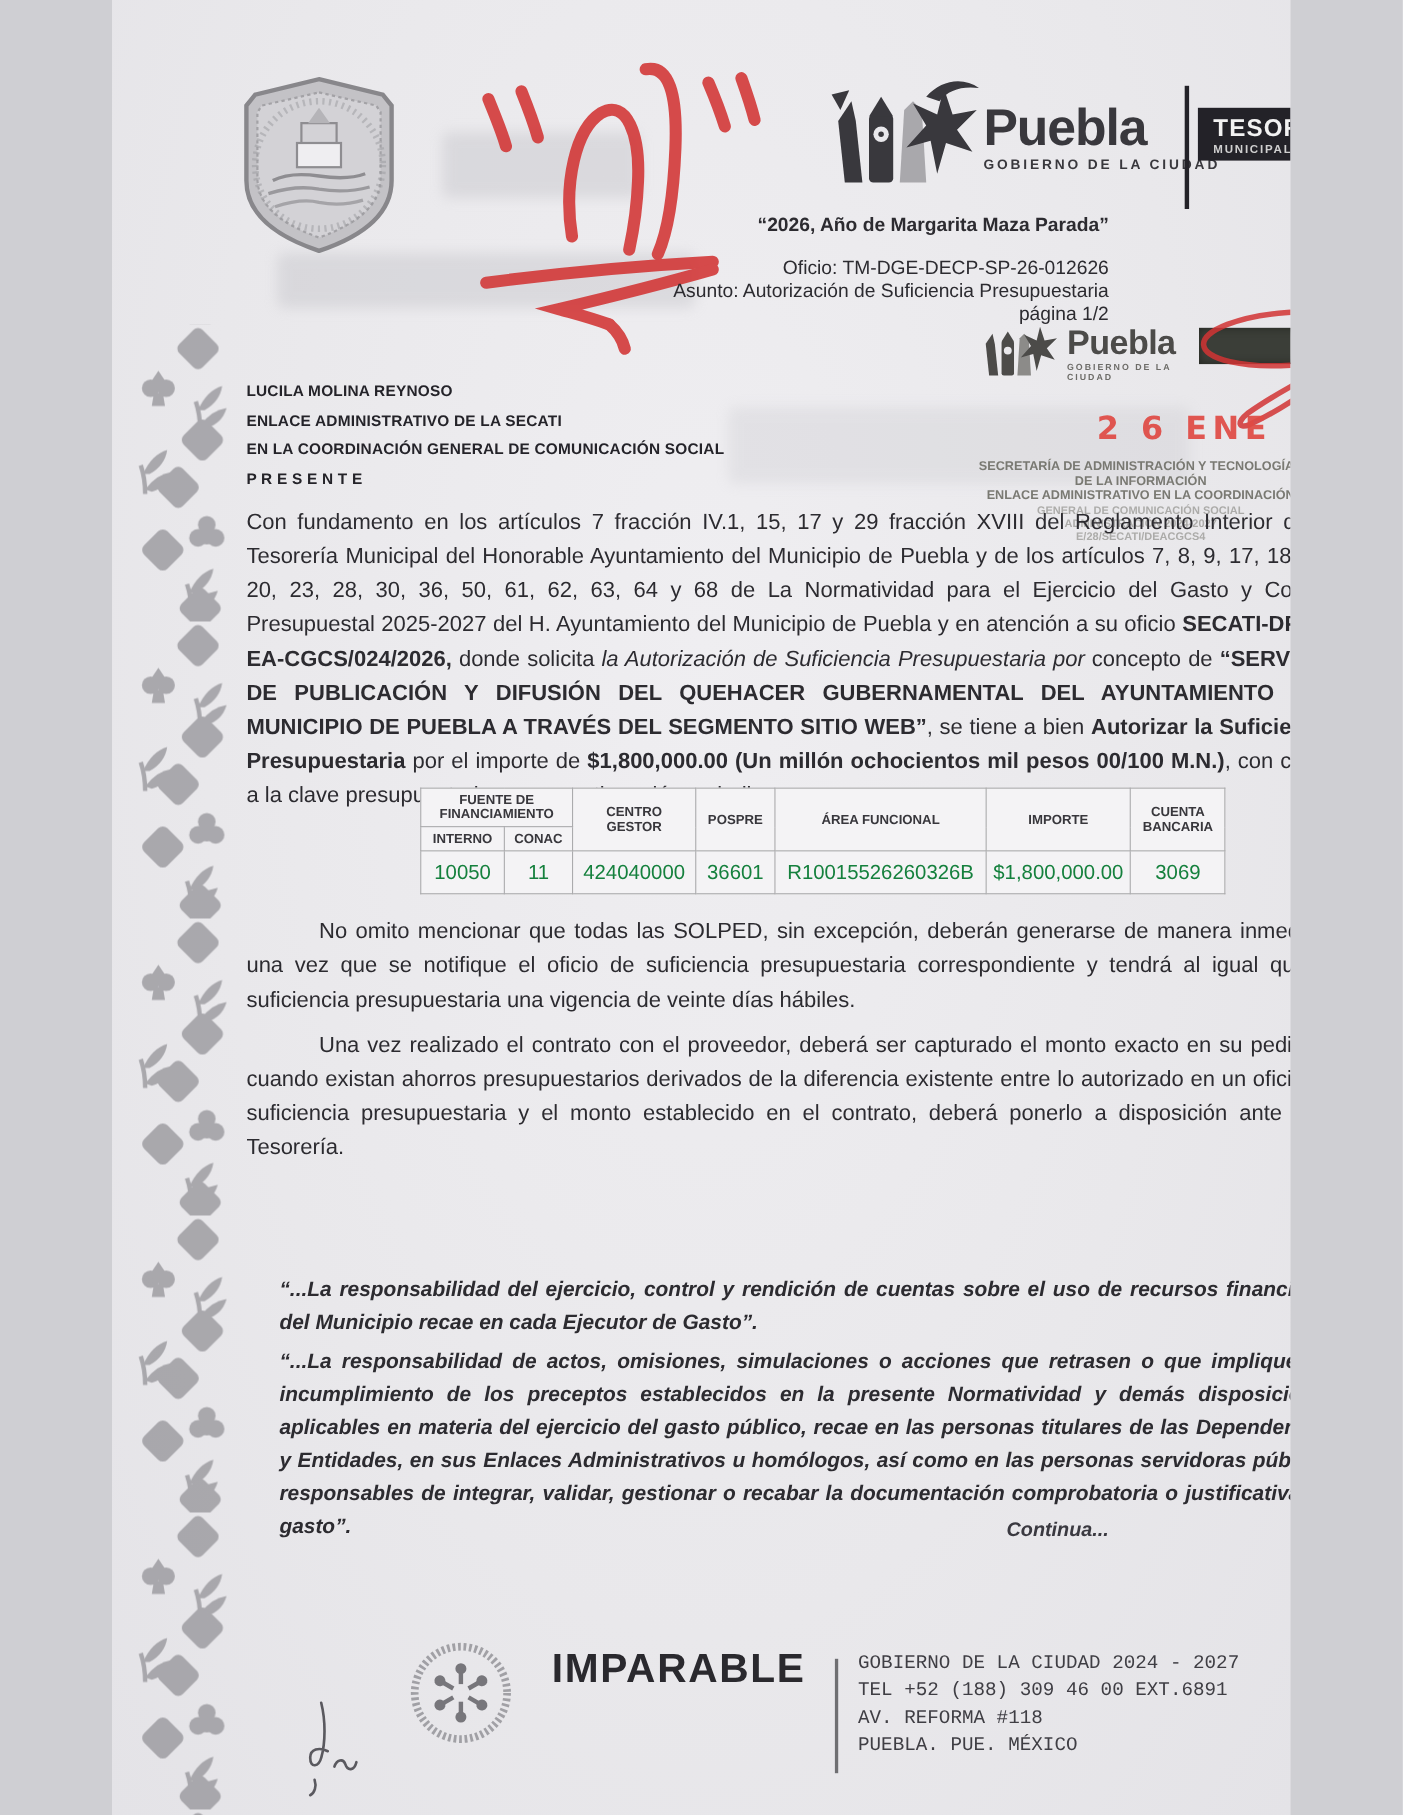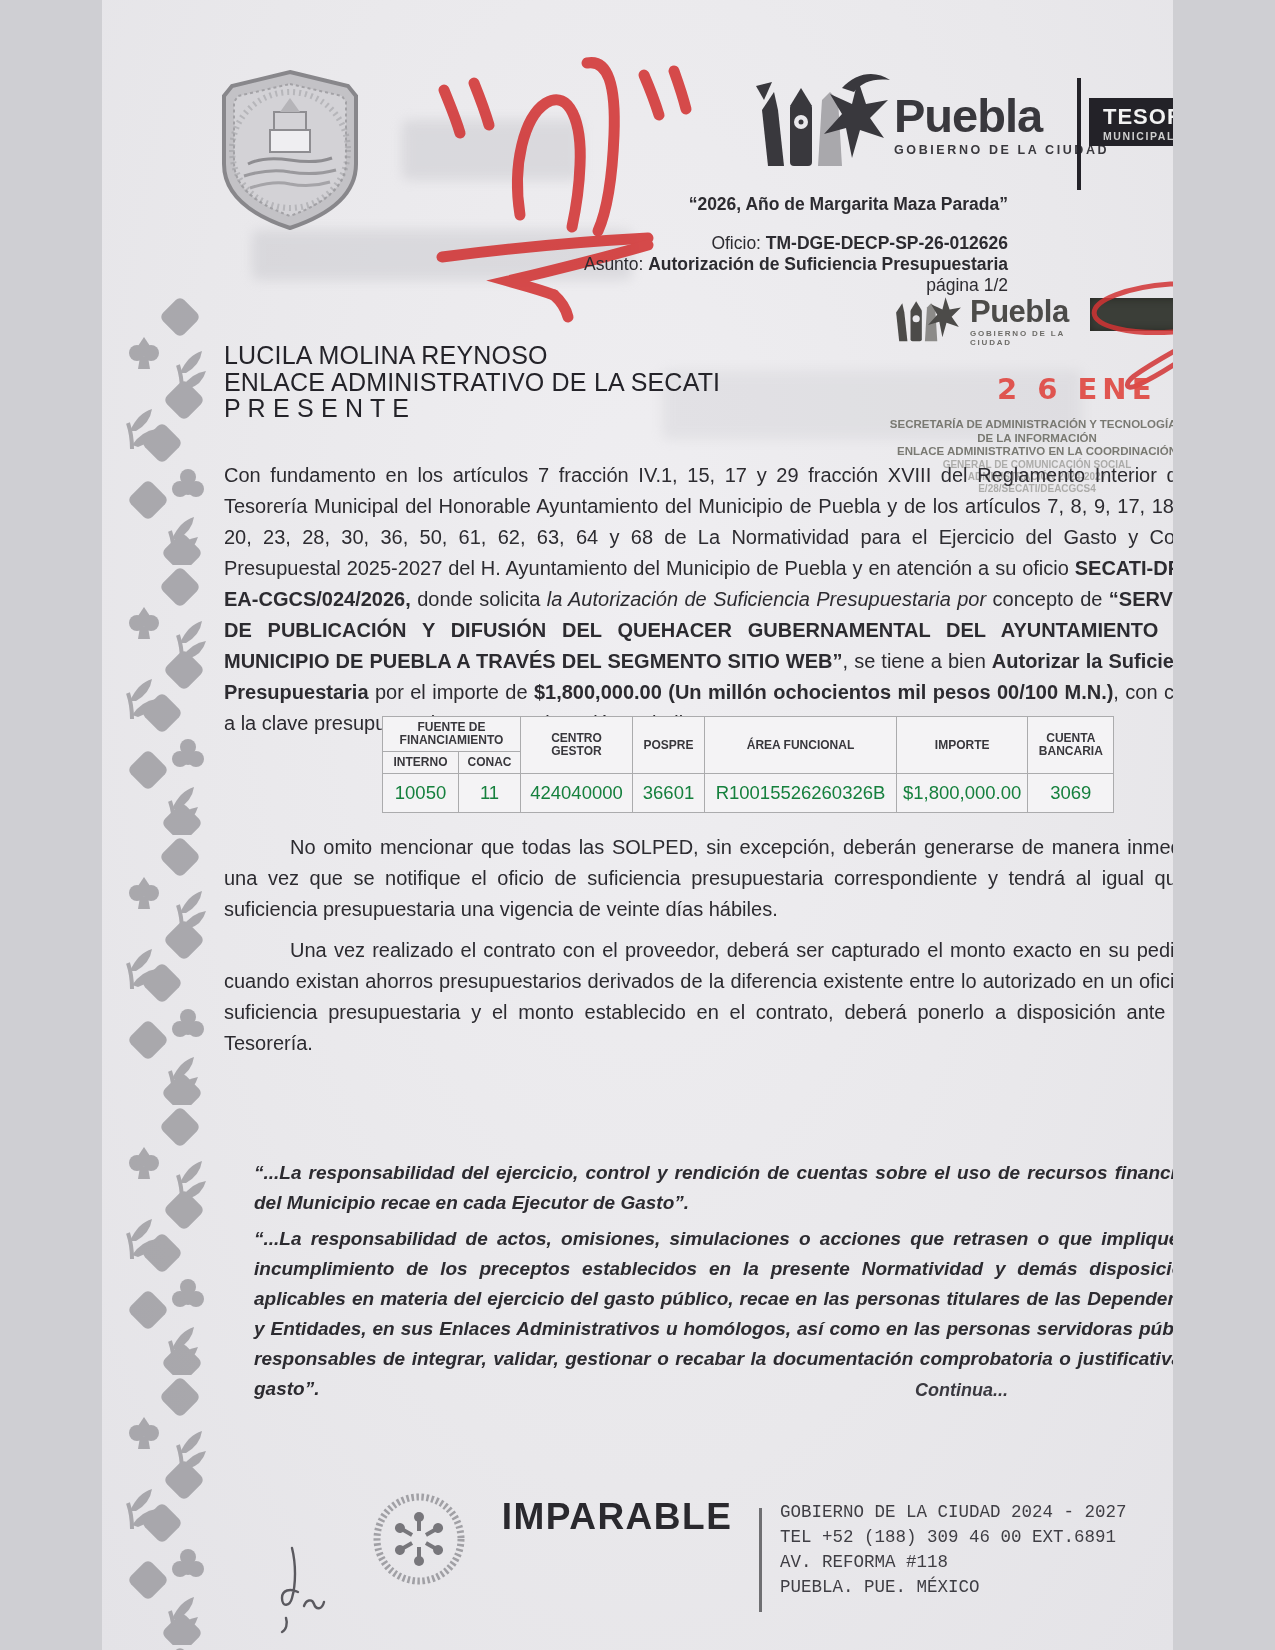--- a/index.html
+++ b/index.html
@@ -13,32 +13,32 @@
   }
   .abs{position:absolute;}
   
   .brand-name{font-size:47px;font-weight:800;letter-spacing:-1px;color:#39383d;line-height:1;}
   .brand-sub{font-size:12.5px;font-weight:800;letter-spacing:2.6px;color:#39383d;margin-top:4px;}
   .dept-badge{background:#232228;color:#f2f2f2;padding:8px 14px 4px 14px;}
   .dept-badge .t1{font-size:22px;font-weight:800;letter-spacing:1px;line-height:1;}
   .dept-badge .t2{font-size:10.5px;font-weight:600;letter-spacing:1.6px;color:#cfcfcf;margin-top:2px;}
   .hdr-divider{width:4px;background:#232228;}
   .right-meta{text-align:right;font-size:17.5px;line-height:21px;color:#2c2b30;}
-  .right-meta .bold{font-weight:700;}
+  .right-meta .bold{font-weight:400;}
   .year-legend{font-size:17.5px;font-weight:800;color:#2c2b30;}
   
   .stamp-wrap{color:#55544f;}
   .stamp-brand-name{font-size:31px;font-weight:800;letter-spacing:-0.5px;color:#4c4b49;line-height:1;}
   .stamp-brand-sub{font-size:8px;font-weight:700;letter-spacing:1.8px;color:#6d6c68;margin-top:2px;}
   .stamp-bar{background:#3b3e38;width:148px;height:33px;box-shadow:inset 0 0 8px #242621;}
   .stamp-date{font-family:"DejaVu Sans", sans-serif;font-size:29px;font-weight:800;letter-spacing:5px;color:#e04a44;opacity:.92;}
   .stamp-lines{text-align:center;font-size:11.5px;line-height:13.5px;font-weight:600;color:#6e6e66;opacity:.9;}
   .stamp-lines .faint{font-size:10px;line-height:12px;opacity:.55;}
   
-  .recipient{font-size:25px;font-weight:400;line-height:26.5px;letter-spacing:.2px;color:#242329;}
+  .recipient{font-size:14px;font-weight:700;line-height:26.5px;letter-spacing:.2px;color:#242329;}
   
   .para{font-size:20px;line-height:31px;text-align:justify;color:#2c2b30;margin:0;}
   .para b{font-weight:800;}
   .indent{text-indent:66px;}
   .quote{font-size:19px;line-height:30px;text-align:justify;font-weight:700;font-style:italic;color:#2c2b30;margin:0;}
   .continua{font-size:18px;font-style:italic;font-weight:600;color:#3a3940;}
   
   table.budget{border-collapse:collapse;background:#f4f3f5;}
   table.budget th,table.budget td{border:1px solid #ababad;}
   table.budget th{font-size:12px;font-weight:800;color:#38373c;padding:4px 6px;line-height:13px;text-align:center;}
@@ -187,20 +187,21 @@
     <div>DE LA INFORMACIÓN</div>
     <div>ENLACE ADMINISTRATIVO EN LA COORDINACIÓN</div>
     <div class="faint">GENERAL DE COMUNICACIÓN SOCIAL</div>
     <div class="faint">ADMINISTRACIÓN 2024-2027</div>
     <div class="faint">E/28/SECATI/DEACGCS4</div>
   </div>
 
   <div class="abs recipient" style="left:122px;top:342px;">
     <div>LUCILA MOLINA REYNOSO</div>
     <div>ENLACE ADMINISTRATIVO DE LA SECATI</div>
+    <div>EN LA COORDINACIÓN GENERAL DE COMUNICACIÓN SOCIAL</div>
     <div>P R E S E N T E</div>
   </div>
 
   <p class="para abs" style="left:122px;top:460px;width:990px;">
     <span>Con fundamento en los artículos 7 fracción IV.1, 15, 17 y 29 fracción XVIII del Reglamento Interior de la Tesorería Municipal del Honorable Ayuntamiento del Municipio de Puebla y de los artículos 7, 8, 9, 17, 18, 19, 20, 23, 28, 30, 36, 50, 61, 62, 63, 64 y 68 de La Normatividad para el Ejercicio del Gasto y Control Presupuestal 2025-2027 del H. Ayuntamiento del Municipio de Puebla y en atención a su oficio </span><b>SECATI-DPVA-EA-CGCS/024/2026,</b><span> donde solicita </span><i>la Autorización de Suficiencia Presupuestaria por</i><span> concepto de </span><b>“SERVICIO DE PUBLICACIÓN Y DIFUSIÓN DEL QUEHACER GUBERNAMENTAL DEL AYUNTAMIENTO DEL MUNICIPIO DE PUEBLA A TRAVÉS DEL SEGMENTO SITIO WEB”</b><span>, se tiene a bien </span><b>Autorizar la Suficiencia Presupuestaria</b><span> por el importe de </span><b>$1,800,000.00 (Un millón ochocientos mil pesos 00/100 M.N.)</b><span>, con cargo a la clave presupuestaria que a continuación se indica:</span>
   </p>
 
   <table class="budget abs" style="left:280px;top:716px;">
     <colgroup>
       <col style="width:76px">

